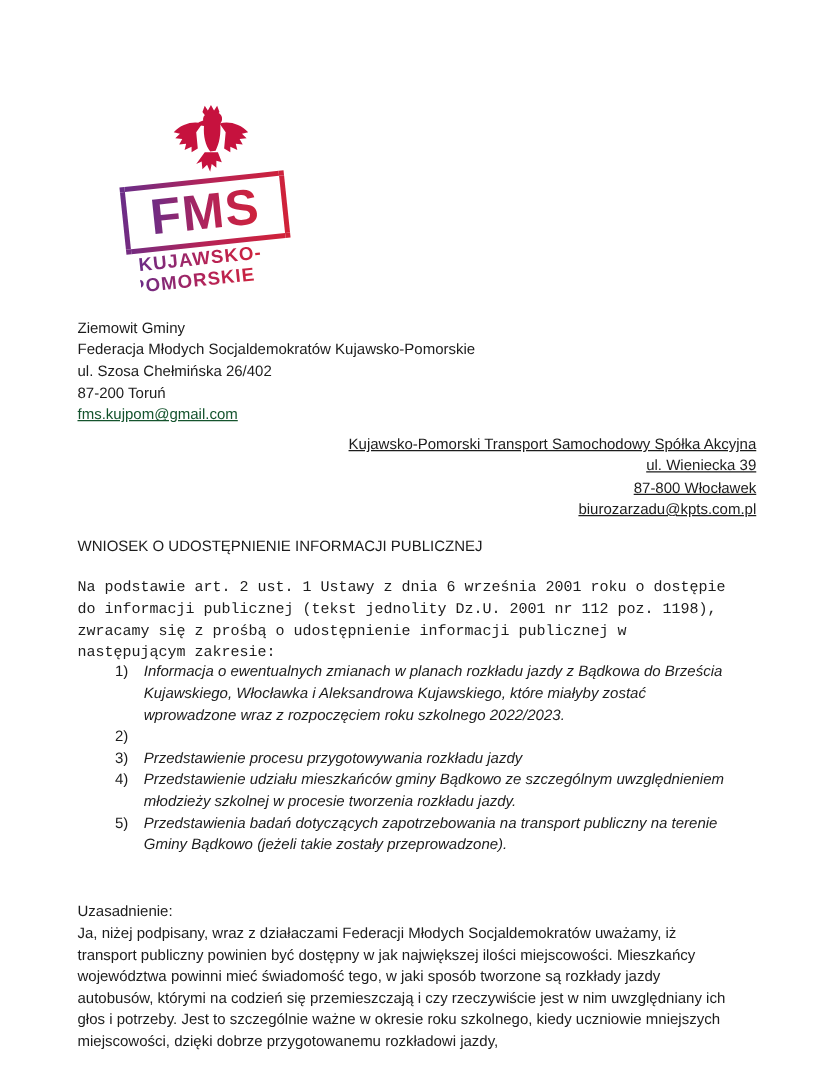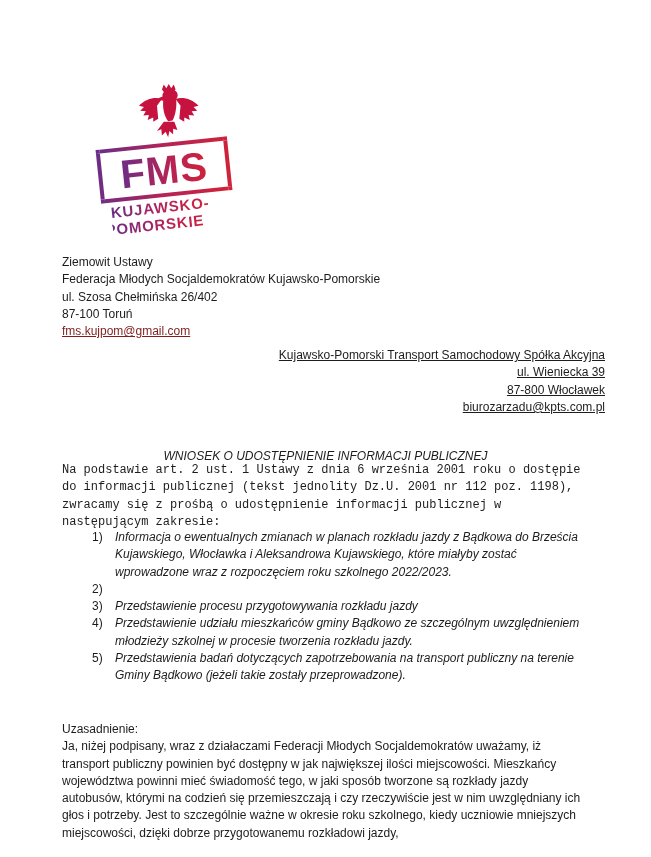--- a/index.html
+++ b/index.html
@@ -32,23 +32,23 @@
   .fms-acronym { font-size:40px; font-weight:bold; letter-spacing:1px; line-height:40px; }
   .region {
     position:absolute; left:14px; top:120px;
     transform:rotate(-6deg); transform-origin:left top;
     font-weight:bold; font-size:15px; line-height:17px; letter-spacing:0.8px;
     white-space:nowrap;
   }
   .region .line2 { margin-left:-7px; }
   
   .sender { position:absolute; left:62px; top:254px; }
-  .sender a { color:#7f1d1d; }
+  .sender a { color:#14532d; }
   .recipient { position:absolute; right:46px; top:347px; text-align:right;text-decoration:underline; }
-  .doc-title { position:absolute; left:62px; top:448px; width:527px; text-align:center;font-style:italic; }
+  .doc-title { position:absolute; left:62px; top:429px; width:527px; text-align:left; }
   .intro { position:absolute; left:62px; top:462px; width:524px;font-family:Liberation Mono, monospace; }
   .req-list { position:absolute; left:62px; top:529px; width:527px; }
   .req-item { display:flex; }
   .req-num { flex:none; width:23px; margin-left:30px; }
   .req-txt { width:474px;font-style:italic; }
   .justification { position:absolute; left:62px; top:721px; width:527px; }
   .just-heading { font-weight:normal; }
 </style>
 </head>
 <body>
@@ -68,24 +68,24 @@
     <div class="fms-box">
       <span class="grad-text fms-acronym">FMS</span>
     </div>
     <div class="region grad-text">
       <div>KUJAWSKO-</div>
       <div class="line2">POMORSKIE</div>
     </div>
   </div>
 
   <div class="sender">
-    <div>Ziemowit Ustawy</div>
+    <div>Ziemowit Gminy</div>
     <div>Federacja Młodych Socjaldemokratów Kujawsko-Pomorskie</div>
     <div>ul. Szosa Chełmińska 26/402</div>
-    <div>87-100 Toruń</div>
+    <div>87-200 Toruń</div>
     <div><a href="#">fms.kujpom@gmail.com</a></div>
   </div>
 
   <div class="recipient">
     <div>Kujawsko-Pomorski Transport Samochodowy Spółka Akcyjna</div>
     <div>ul. Wieniecka 39</div>
     <div>87-800 Włocławek</div>
     <div>biurozarzadu@kpts.com.pl</div>
   </div>
 

